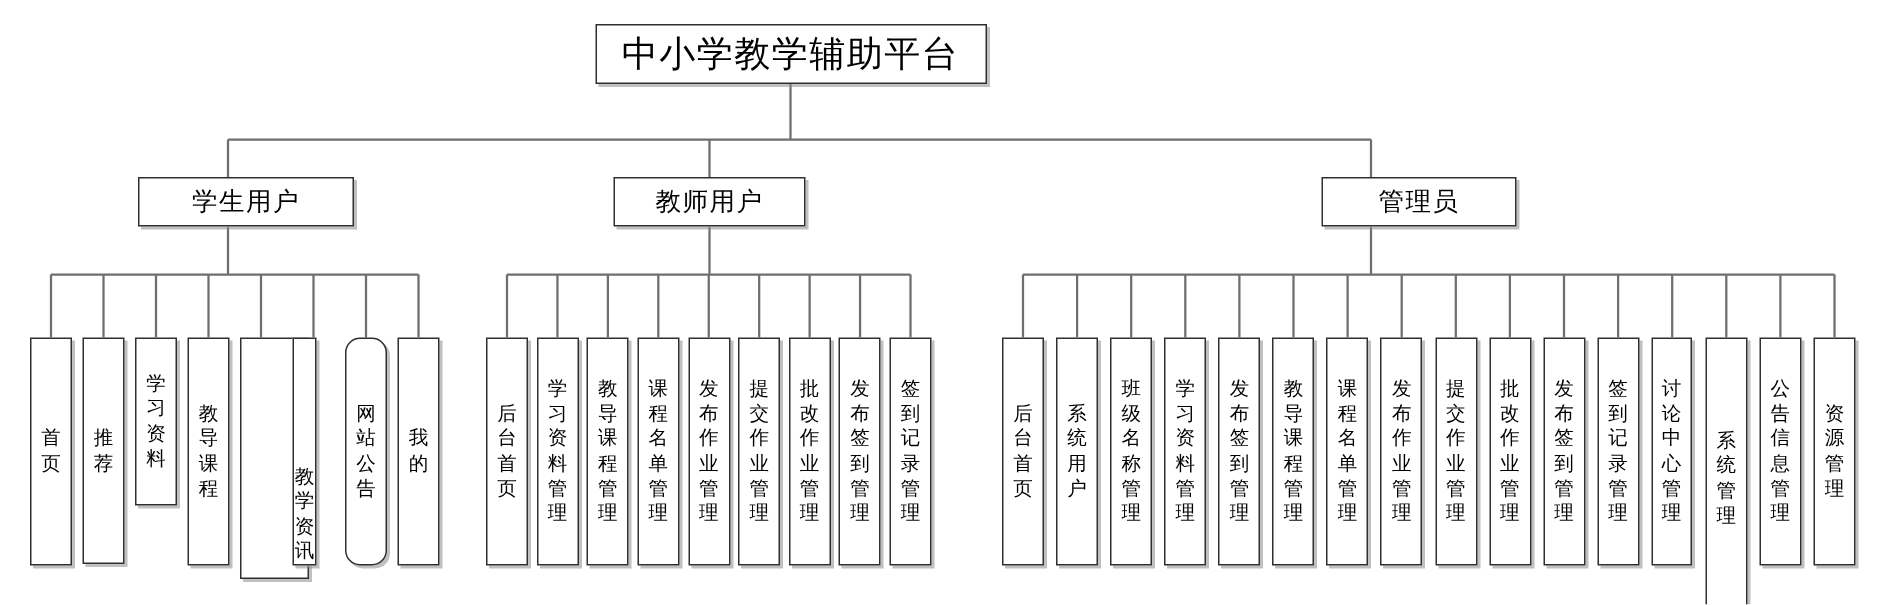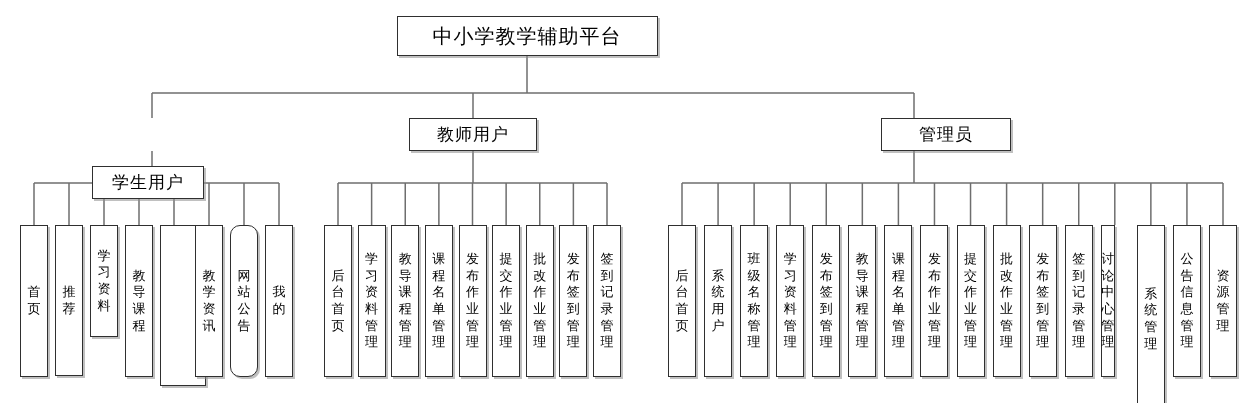--- a/index.html
+++ b/index.html
@@ -27,21 +27,21 @@
     box-sizing: border-box;
     background: #ffffff;
     border: 1.4px solid #2f2f2f;
     box-shadow: 2px 2px 0 rgba(140,140,140,0.55);
     display: flex;
     align-items: center;
     justify-content: center;
     color: #000000;
   }
   .root-box {
-    font-size: 20px;
+    font-size: 24px;
     letter-spacing: 1px;
   }
   .parent-box {
     font-size: 17px;
     letter-spacing: 1px;
   }
   .leaf {
     font-size: 13px;
   }
   .leaf .vtext {
@@ -103,21 +103,21 @@
       <line x1="1186.9333333333334" y1="183" x2="1186.9333333333334" y2="225" stroke="#6e6e6e" stroke-width="1.5"></line>
       <line x1="1223" y1="183" x2="1223" y2="225" stroke="#6e6e6e" stroke-width="1.5"></line>
     </svg>
 
   <div class="node root-box" id="root-box" style="left: 396.5px; top: 16px; width: 261px; height: 40px;">
     <span>中小学教学辅助平台</span>
   </div>
 
   <div id="groups">
   <div class="group">
-    <div class="node parent-box" style="left: 92px; top: 118px; width: 112px; height: 33px; margin-top: 48px;">
+    <div class="node parent-box" style="left: 92px; top: 118px; width: 144px; height: 33px;">
       <span class="plabel">学生用户</span>
     </div>
     <div class="leaf-row">
   <div class="node leaf" style="left: 20px; top: 225px; width: 28px; height: 152px;">
     <span class="vtext">首页</span>
   </div>
 
   <div class="node leaf" style="left: 55px; top: 225px; width: 28px; height: 151px;">
     <span class="vtext">推荐</span>
   </div>
@@ -127,21 +127,21 @@
   </div>
 
   <div class="node leaf" style="left: 125px; top: 225px; width: 28px; height: 152px;">
     <span class="vtext">教导课程</span>
   </div>
 
   <div class="node leaf" style="left: 160px; top: 225px; width: 28px; height: 161px; padding-left: 44px;">
     <span class="vtext">讨论中心</span>
   </div>
 
-  <div class="node leaf" style="left: 195px; top: 225px; width: 28px; height: 152px;">
+  <div class="node leaf" style="left: 195px; top: 225px; width: 16px; height: 152px; align-items: flex-end;">
     <span class="vtext">教学资讯</span>
   </div>
 
   <div class="node leaf" style="left: 230px; top: 225px; width: 28px; height: 152px; border-radius: 10px;">
     <span class="vtext">网站公告</span>
   </div>
 
   <div class="node leaf" style="left: 265px; top: 225px; width: 28px; height: 152px;">
     <span class="vtext">我的</span>
   </div>
@@ -237,21 +237,21 @@
   </div>
 
   <div class="node leaf" style="left: 1028.67px; top: 225px; width: 28px; height: 152px;">
     <span class="vtext">发布签到管理</span>
   </div>
 
   <div class="node leaf" style="left: 1064.73px; top: 225px; width: 28px; height: 152px;">
     <span class="vtext">签到记录管理</span>
   </div>
 
-  <div class="node leaf" style="left: 1100.8px; top: 225px; width: 14px; height: 152px;">
+  <div class="node leaf" style="left: 1100.8px; top: 225px; width: 27px; height: 152px;">
     <span class="vtext">讨论中心管理</span>
   </div>
 
   <div class="node leaf" style="left: 1136.87px; top: 225px; width: 28px; height: 188px;">
     <span class="vtext">系统管理</span>
   </div>
 
   <div class="node leaf" style="left: 1172.93px; top: 225px; width: 28px; height: 152px;">
     <span class="vtext">公告信息管理</span>
   </div>

